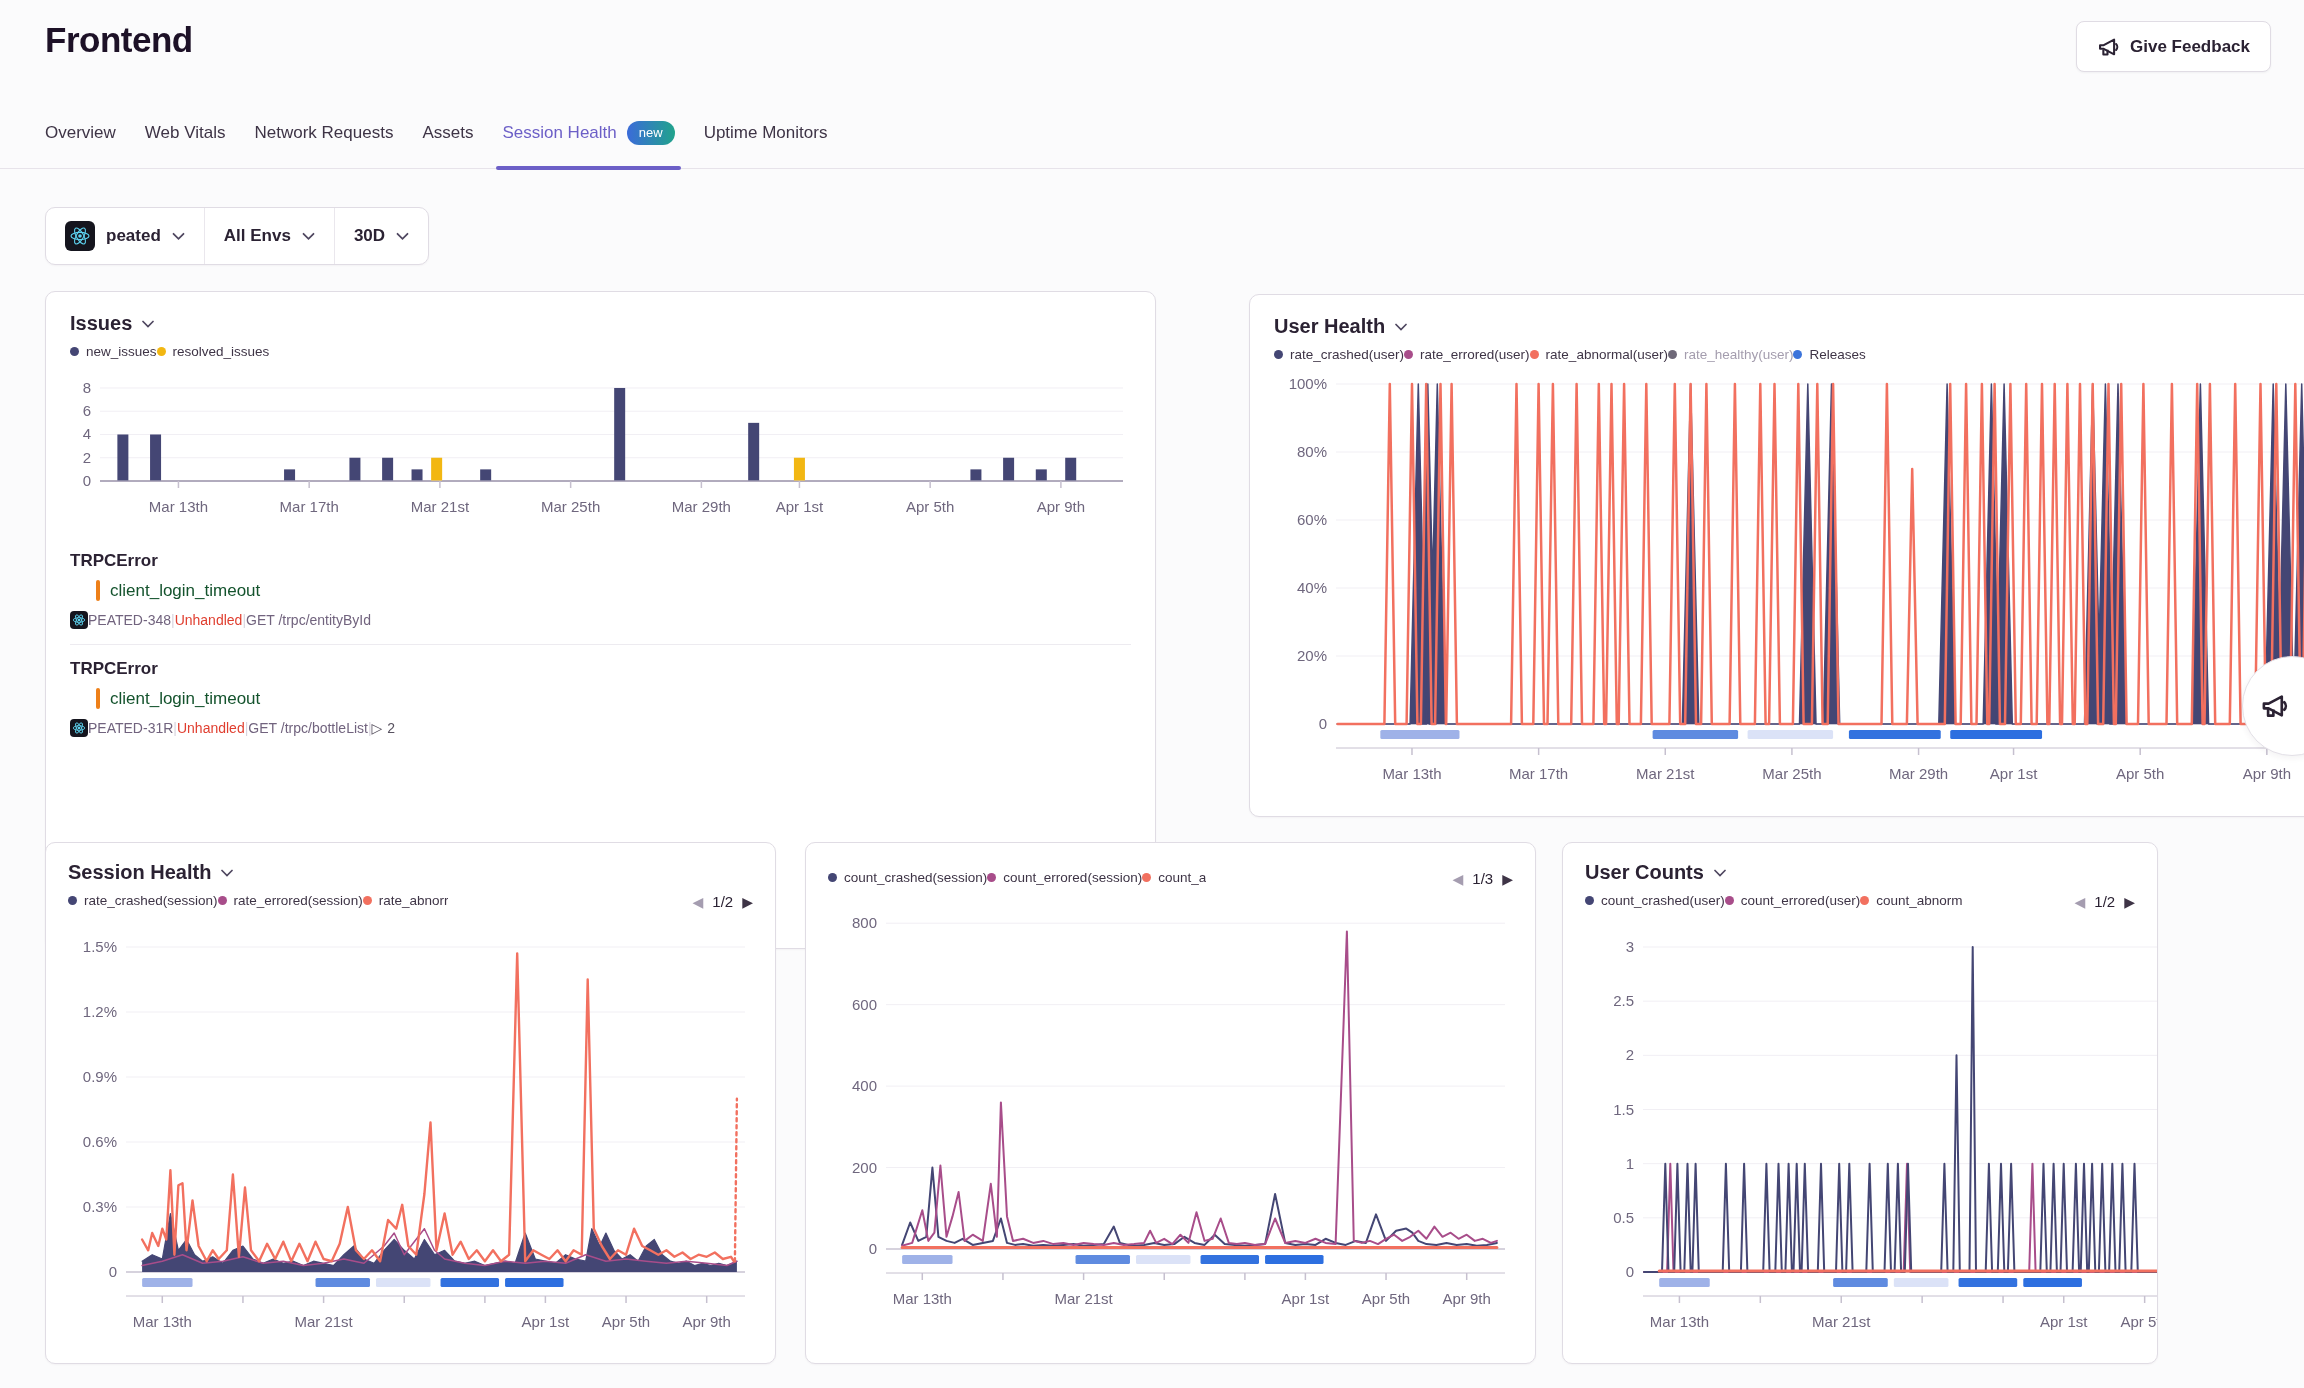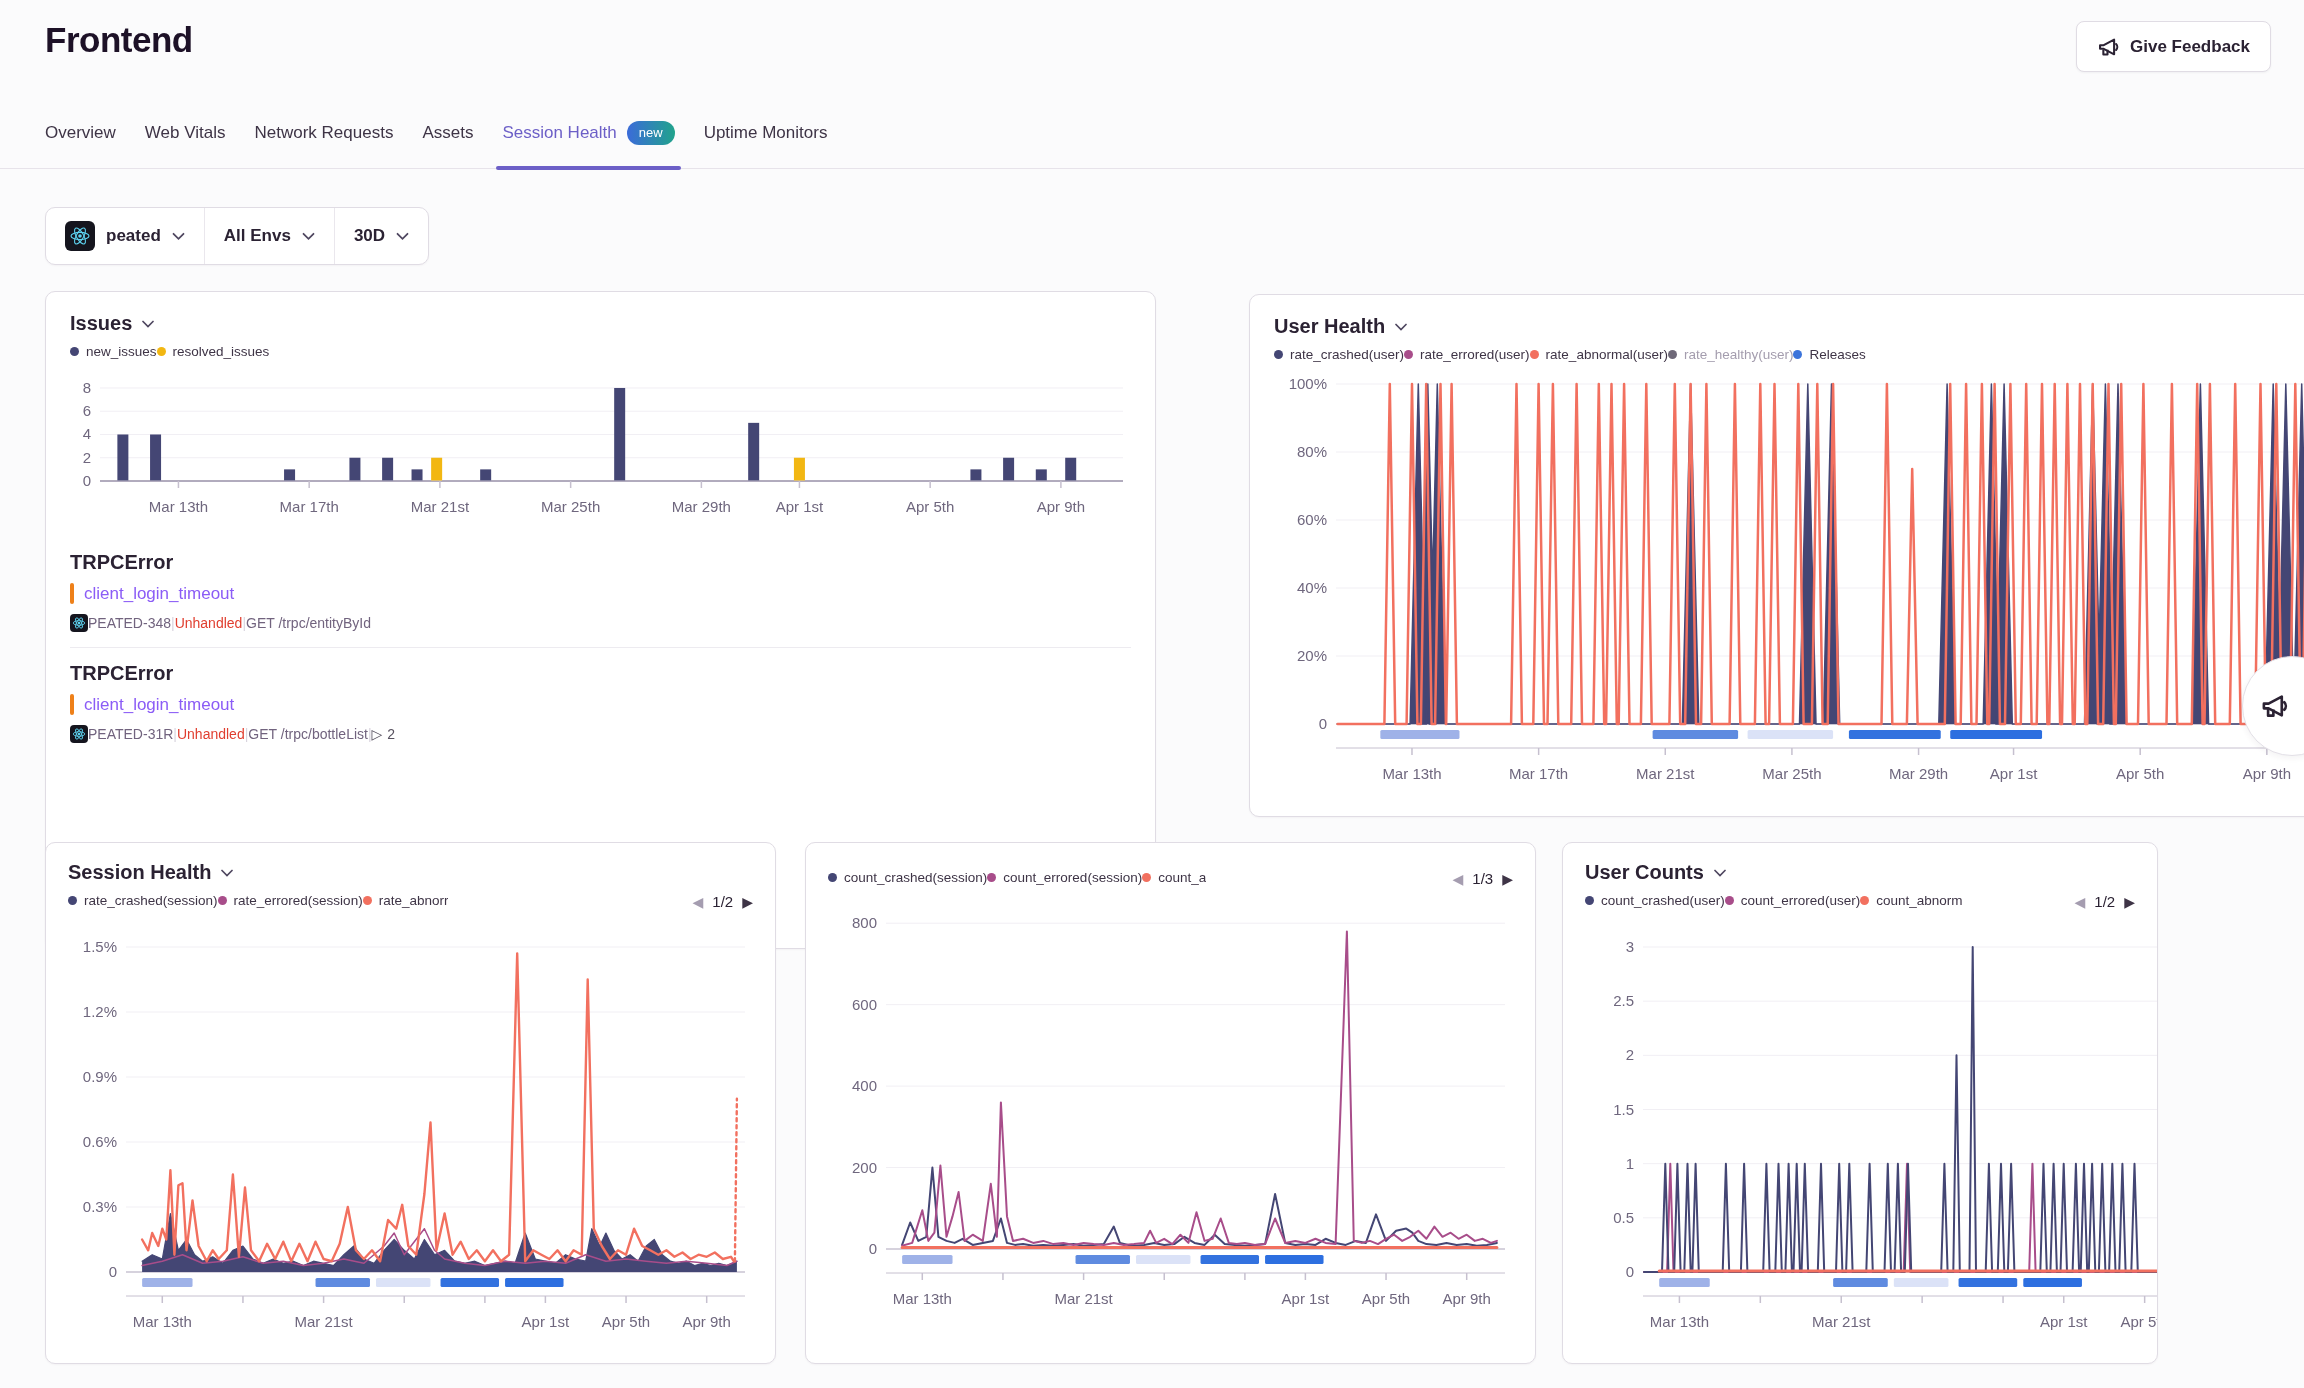--- a/index.html
+++ b/index.html
@@ -57,22 +57,22 @@
   .pager { margin-left:auto; display:flex; align-items:center; gap:9px; font-size:15px; color:#2B2233; flex:0 0 auto; }
   .pager .arrow { font-size:14px; cursor:pointer; line-height:1; }
   .pager .arrow.prev { color:#A59DB0; }
   .pager .arrow.next { color:#3E3446; }
 
   .chart-wrap { margin-top:10px; }
 
   
   .issue-row { padding:14px 0 15px; cursor:pointer; }
   .issue-row + .issue-row { border-top:1px solid #EDEBF0; }
-  .issue-type { font-size:20px; font-weight:bold; color:#2B2233; }
-  .issue-msg { display:flex; align-items:center; gap:10px; margin-top:9px; font-size:17px; color:#8b5cf6; }
+  .issue-type { font-size:17px; font-weight:bold; color:#2B2233; }
+  .issue-msg { display:flex; align-items:center; gap:10px; margin-top:9px; font-size:17px; color:#14532d;margin-left:26px; }
   .level-bar { width:4px; height:21px; border-radius:2px; background:#EE8019; }
   .issue-meta { display:flex; align-items:center; gap:0; margin-top:10px; font-size:14px; color:#71637E; }
   .issue-meta .sep { color:#D9D4DE; }
   .unhandled { color:#E03E2F; }
   .mini-proj { width:18px; height:18px; border-radius:4px; background:#15151E; display:flex; align-items:center; justify-content:center; }
   .replay { color:#57515F; display:flex; align-items:center; gap:5px; }
 
   
   .fab { position:absolute; width:100px; height:100px; right:-38px; top:656px; border-radius:50%;
          background:#fff; border:1px solid #E3E0E7; box-shadow:0 2px 6px rgba(43,34,51,.06);

